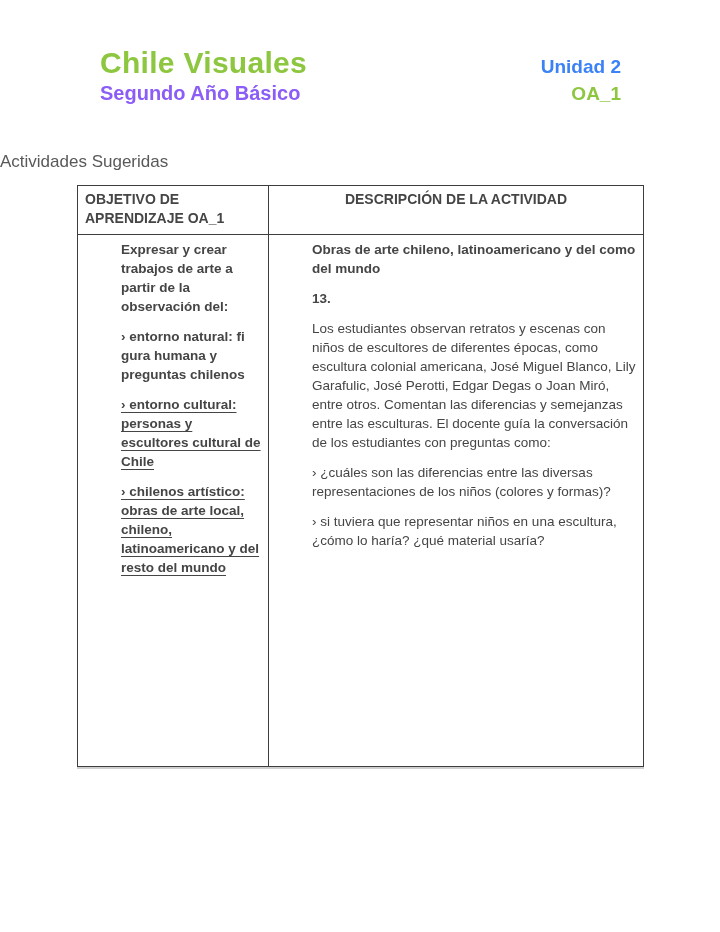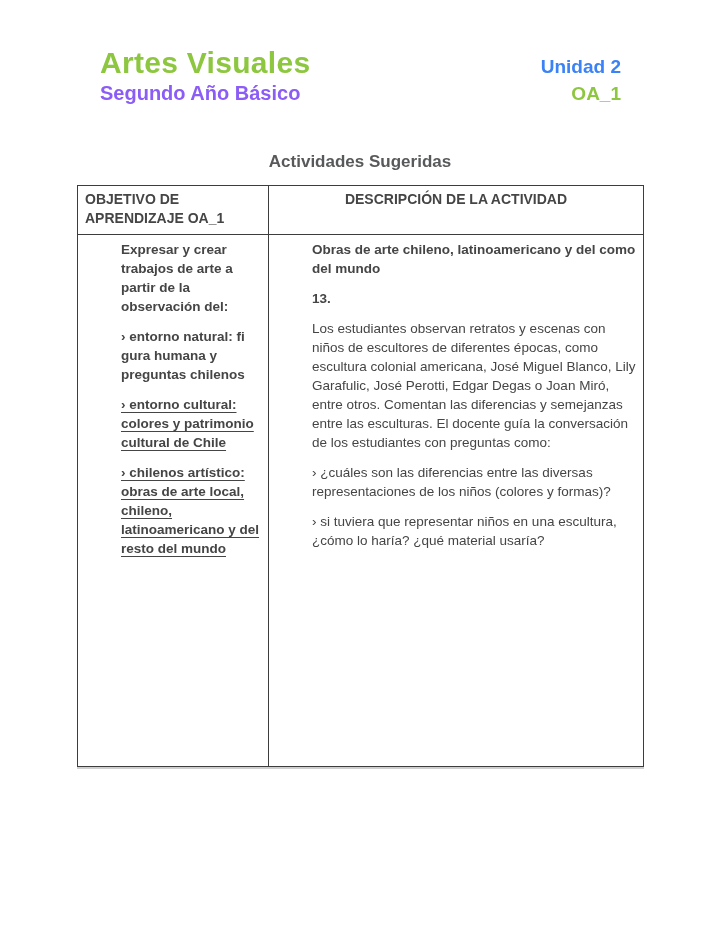--- a/index.html
+++ b/index.html
@@ -43,24 +43,24 @@
   .doc-oa {
     color: #8dc63f;
     font-size: 19px;
     font-weight: bold;
     line-height: 27px;
     text-align: center;
   }
   
   .section-title {
     margin-top: 44px;
-    text-align: center;
+    text-align: left;
     color: #58595b;
     font-size: 17px;
-    font-weight: bold;
+    font-weight: normal;
     line-height: 21px;
   }
   
   .activity-table {
     margin: 13px 0 0 77px;
     width: 567px;
     border-collapse: collapse;
     table-layout: fixed;
     box-shadow: 0 2px 0 #cfcfcf;
     padding-left: 47px;
@@ -94,21 +94,21 @@
   }
   .bold { font-weight: bold; }
 </style>
 </head>
 <body>
 
 <div class="page">
 
   <header class="doc-header">
     <div class="hdr-row">
-      <span class="doc-title">Artes Visuales</span>
+      <span class="doc-title">Chile Visuales</span>
       <span class="doc-unit">Unidad 2</span>
     </div>
     <div class="hdr-row">
       <span class="doc-subtitle">Segundo Año Básico</span>
       <span class="doc-oa">OA_1</span>
     </div>
   </header>
 
   <h1 class="section-title">Actividades Sugeridas</h1>
 
@@ -117,21 +117,21 @@
       <tr>
         <th class="th-objective">OBJETIVO DE APRENDIZAJE OA_1</th>
         <th class="th-desc">DESCRIPCIÓN DE LA ACTIVIDAD</th>
       </tr>
     </thead>
     <tbody>
       <tr>
         <td class="td-objective cell">
           <p>Expresar y crear trabajos de arte a partir de la observación del:</p>
           <p>› entorno natural: fi gura humana y preguntas chilenos</p>
-          <p class="underline">› entorno cultural: colores y patrimonio cultural de Chile </p>
+          <p class="underline">› entorno cultural: personas y escultores cultural de Chile </p>
           <p class="underline">› chilenos artístico: obras de arte local, chileno, latinoamericano y del resto del mundo</p>
         </td>
         <td class="cell">
           <p class="bold">Obras de arte chileno, latinoamericano y del como del mundo</p>
           <p class="bold">13.</p>
           <p>Los estudiantes observan retratos y escenas con niños de escultores de diferentes épocas, como escultura colonial americana, José Miguel Blanco, Lily Garafulic, José Perotti, Edgar Degas o Joan Miró, entre otros. Comentan las diferencias y semejanzas entre las esculturas. El docente guía la conversación de los estudiantes con preguntas como:</p>
           <p>› ¿cuáles son las diferencias entre las diversas representaciones de los niños (colores y formas)?</p>
           <p>› si tuviera que representar niños en una escultura, ¿cómo lo haría? ¿qué material usaría?</p>
         </td>
       </tr>

